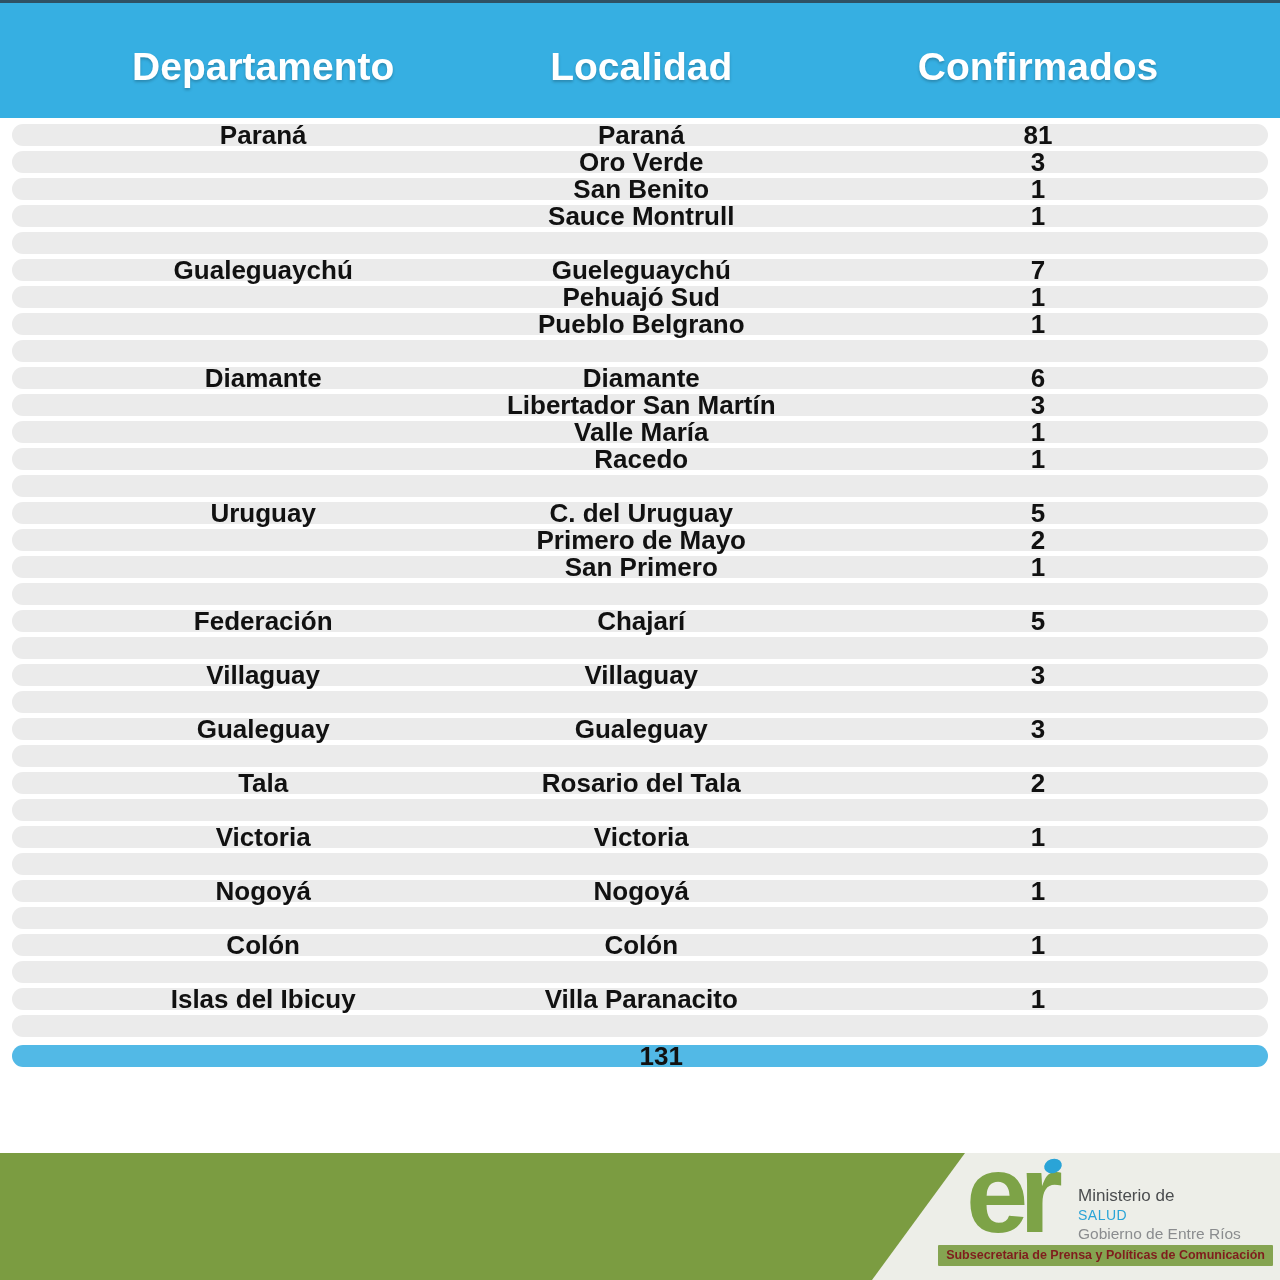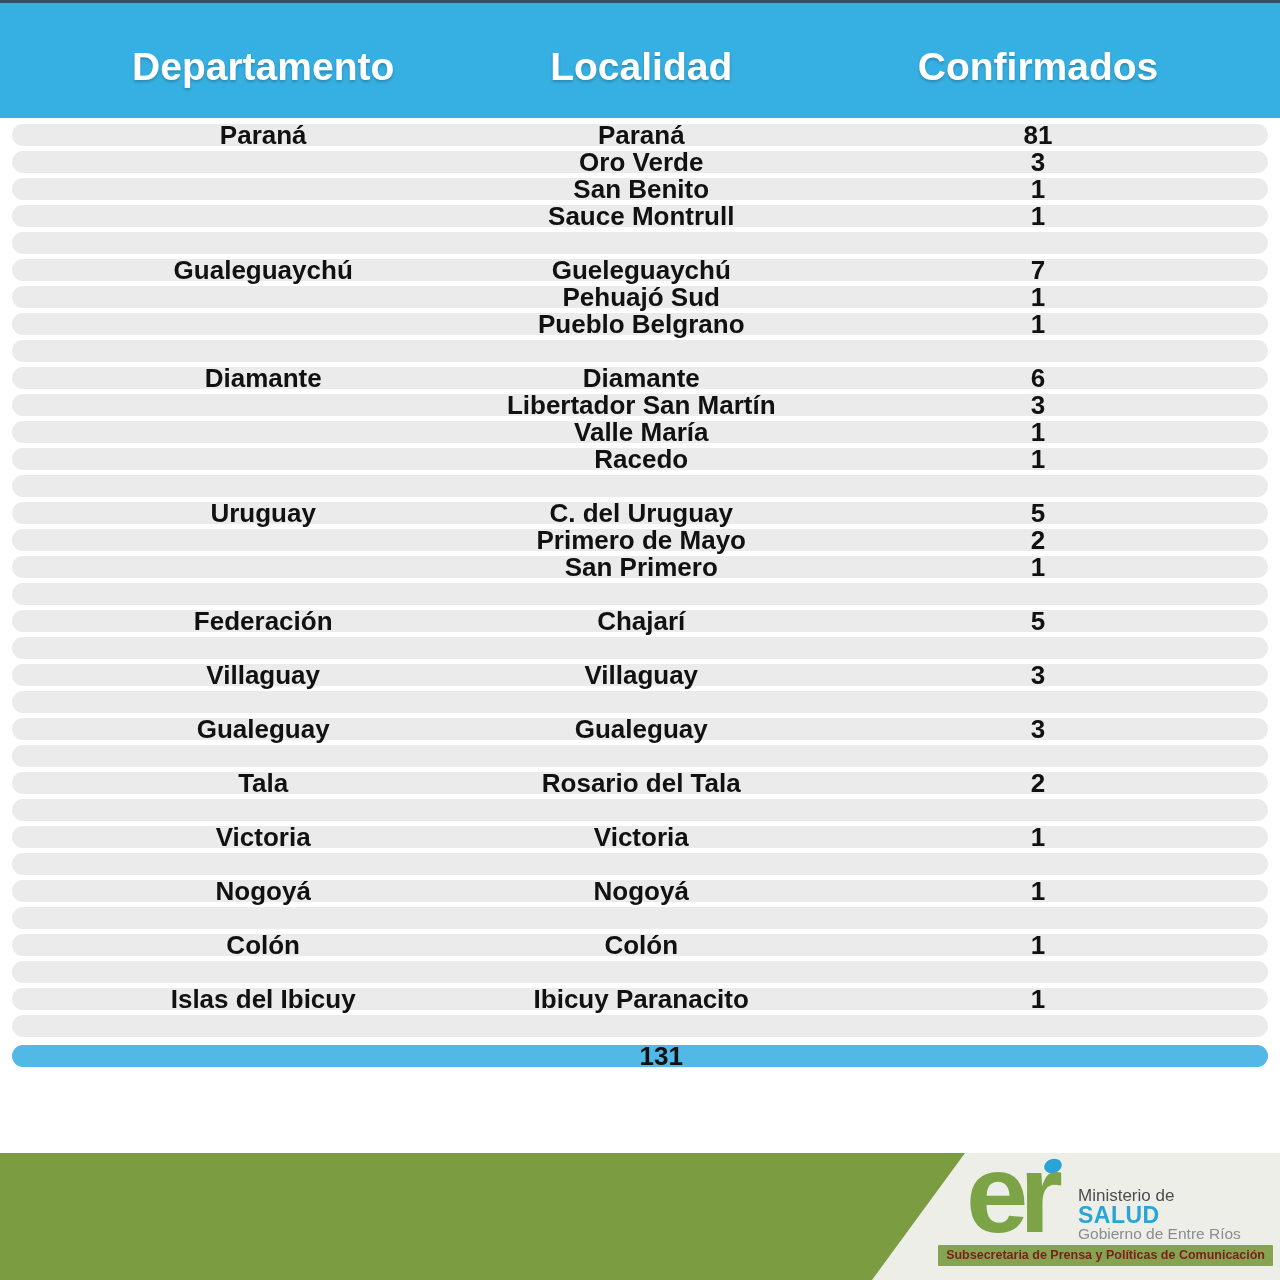--- a/index.html
+++ b/index.html
@@ -74,21 +74,21 @@
     position:absolute;left:96px;top:-15px;
     font-size:112px;line-height:112px;font-weight:bold;letter-spacing:-9px;
     color:var(--logo-green,#7da347);
   }
   .er-dot{
     position:absolute;left:174px;top:6px;width:18px;height:14px;border-radius:50%;
     background:var(--salud-blue,#2aa4d7);transform:rotate(-18deg);
   }
   .ministry{position:absolute;left:208px;top:33px;white-space:nowrap;}
   .ministry .m1{font-size:17px;line-height:19px;color:var(--ministry-gray,#4b4d4f);}
-  .ministry .m2{font-size:23px;line-height:20px;font-weight:bold;letter-spacing:.5px;color:var(--salud-blue,#2aa4d7);}
+  .ministry .m2{font-size:14px;line-height:20px;font-weight:normal;letter-spacing:.5px;color:var(--salud-blue,#2aa4d7);}
   .ministry .m3{font-size:15.5px;line-height:18px;color:var(--government-gray,#8a8c8e);}
   .badge{
     position:absolute;right:7px;bottom:14px;
     background:var(--badge-green,#85a451);color:#7f1d1d;
     font-size:12.5px;line-height:14px;font-weight:bold;white-space:nowrap;
     padding:3px 8px 4px;border-radius:1px;
   }
 </style>
 </head>
 <body>
@@ -258,21 +258,21 @@
       <div class="cell">Colón</div>
       <div class="cell conf">1</div>
     </div>
         <div class="row">
       <div class="cell"></div>
       <div class="cell"></div>
       <div class="cell conf"></div>
     </div>
         <div class="row">
       <div class="cell">Islas del Ibicuy</div>
-      <div class="cell">Ibicuy Paranacito</div>
+      <div class="cell">Villa Paranacito</div>
       <div class="cell conf">1</div>
     </div>
         <div class="row">
       <div class="cell"></div>
       <div class="cell"></div>
       <div class="cell conf"></div>
     </div>
       </div>
     <div class="row total">
       <div class="cell"></div>

